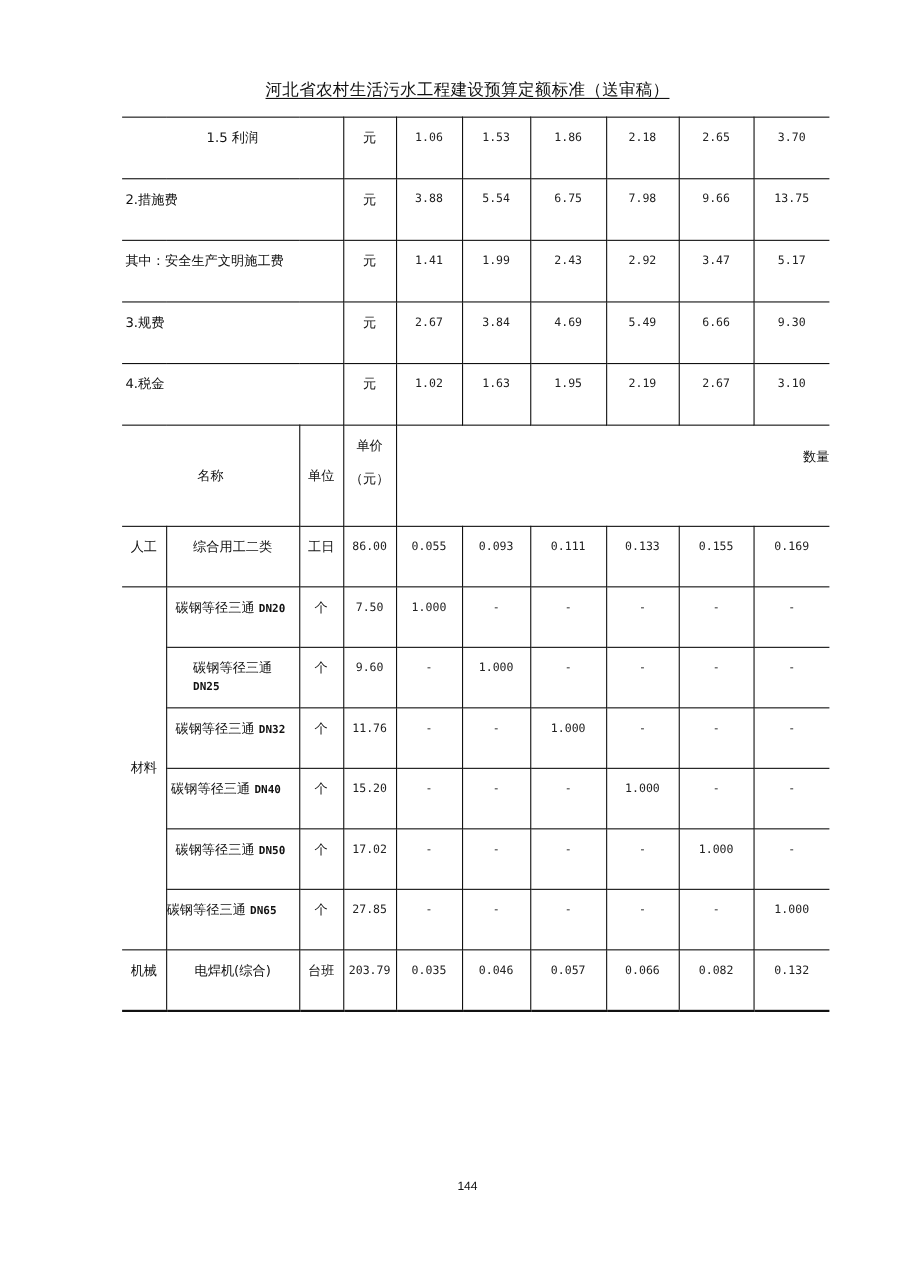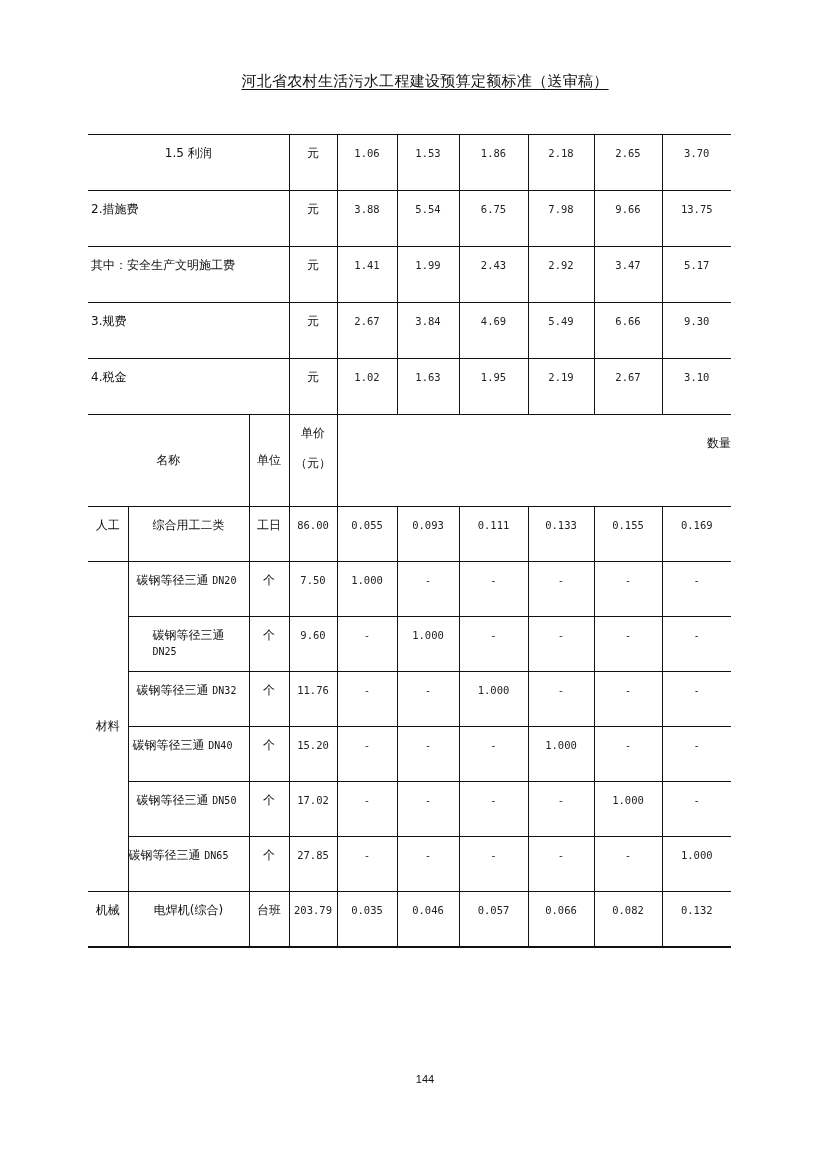--- a/index.html
+++ b/index.html
@@ -1,37 +1,37 @@
 <!DOCTYPE html>
 <html><head>
 <meta charset="utf-8">
 <style>
   html, body { margin: 0; padding: 0; background: #ffffff; }
   body { width: 823px; height: 1165px; position: relative; overflow: hidden;
          font-family: "DejaVu Sans", sans-serif; color: #111; }
   .title { position: absolute; left: 0; width: 850px; top: 72px; text-align: center;
            font-size: 15px; letter-spacing: 0.3px; }
   .title span { text-decoration: underline; text-underline-offset: 3px; }
-  table { position: absolute; left: 88px; top: 106px; border-collapse: collapse;
-          table-layout: fixed; width: 643px; margin-top: 28px; }
+  table { position: absolute; left: 111px; top: 106px; border-collapse: collapse;
+          table-layout: fixed; width: 643px; }
   td { border: 1px solid #111; font-size: 11px; padding: 0; vertical-align: top; overflow: hidden; }
   td.num { font-family: "DejaVu Sans Mono", monospace; font-size: 10.5px; text-align: center; padding-top: 12px; color: #222; }
   td.cn { text-align: center; padding-top: 10px; font-size: 12px; }
   td.lbl { padding-top: 10px; padding-left: 3px; font-size: 12px; }
   td.lbl.center { text-align: center; padding-left: 0; }
   tr.r1 td { height: 43px; }
   tr.hdr td { height: 71px; }
   tr.r2 td { height: 42px; }
   td.first { border-left: none; }
   td.last { border-right: none; }
   tr.top td { border-top: 1px solid #111; }
   tr.bottom td { border-bottom: 2px solid #111; }
   td.vmid { vertical-align: middle; padding-top: 0; }
   .hdr-price { line-height: 28px; padding-top: 2px; }
-  .dn { font-family: "DejaVu Sans Mono", monospace; font-size: 10px; }
+  .dn { font-family: "DejaVu Sans Mono", monospace; font-size: 10px; font-weight: bold; }
   .page-num { position: absolute; left: 0; width: 850px; top: 1073px; text-align: center;
               font-family: "Liberation Sans", sans-serif; font-size: 11px; }
 </style>
 </head>
 <body>
 
 <div class="title"><span>河北省农村生活污水工程建设预算定额标准（送审稿）</span></div>
 
 <table>
   <colgroup>

